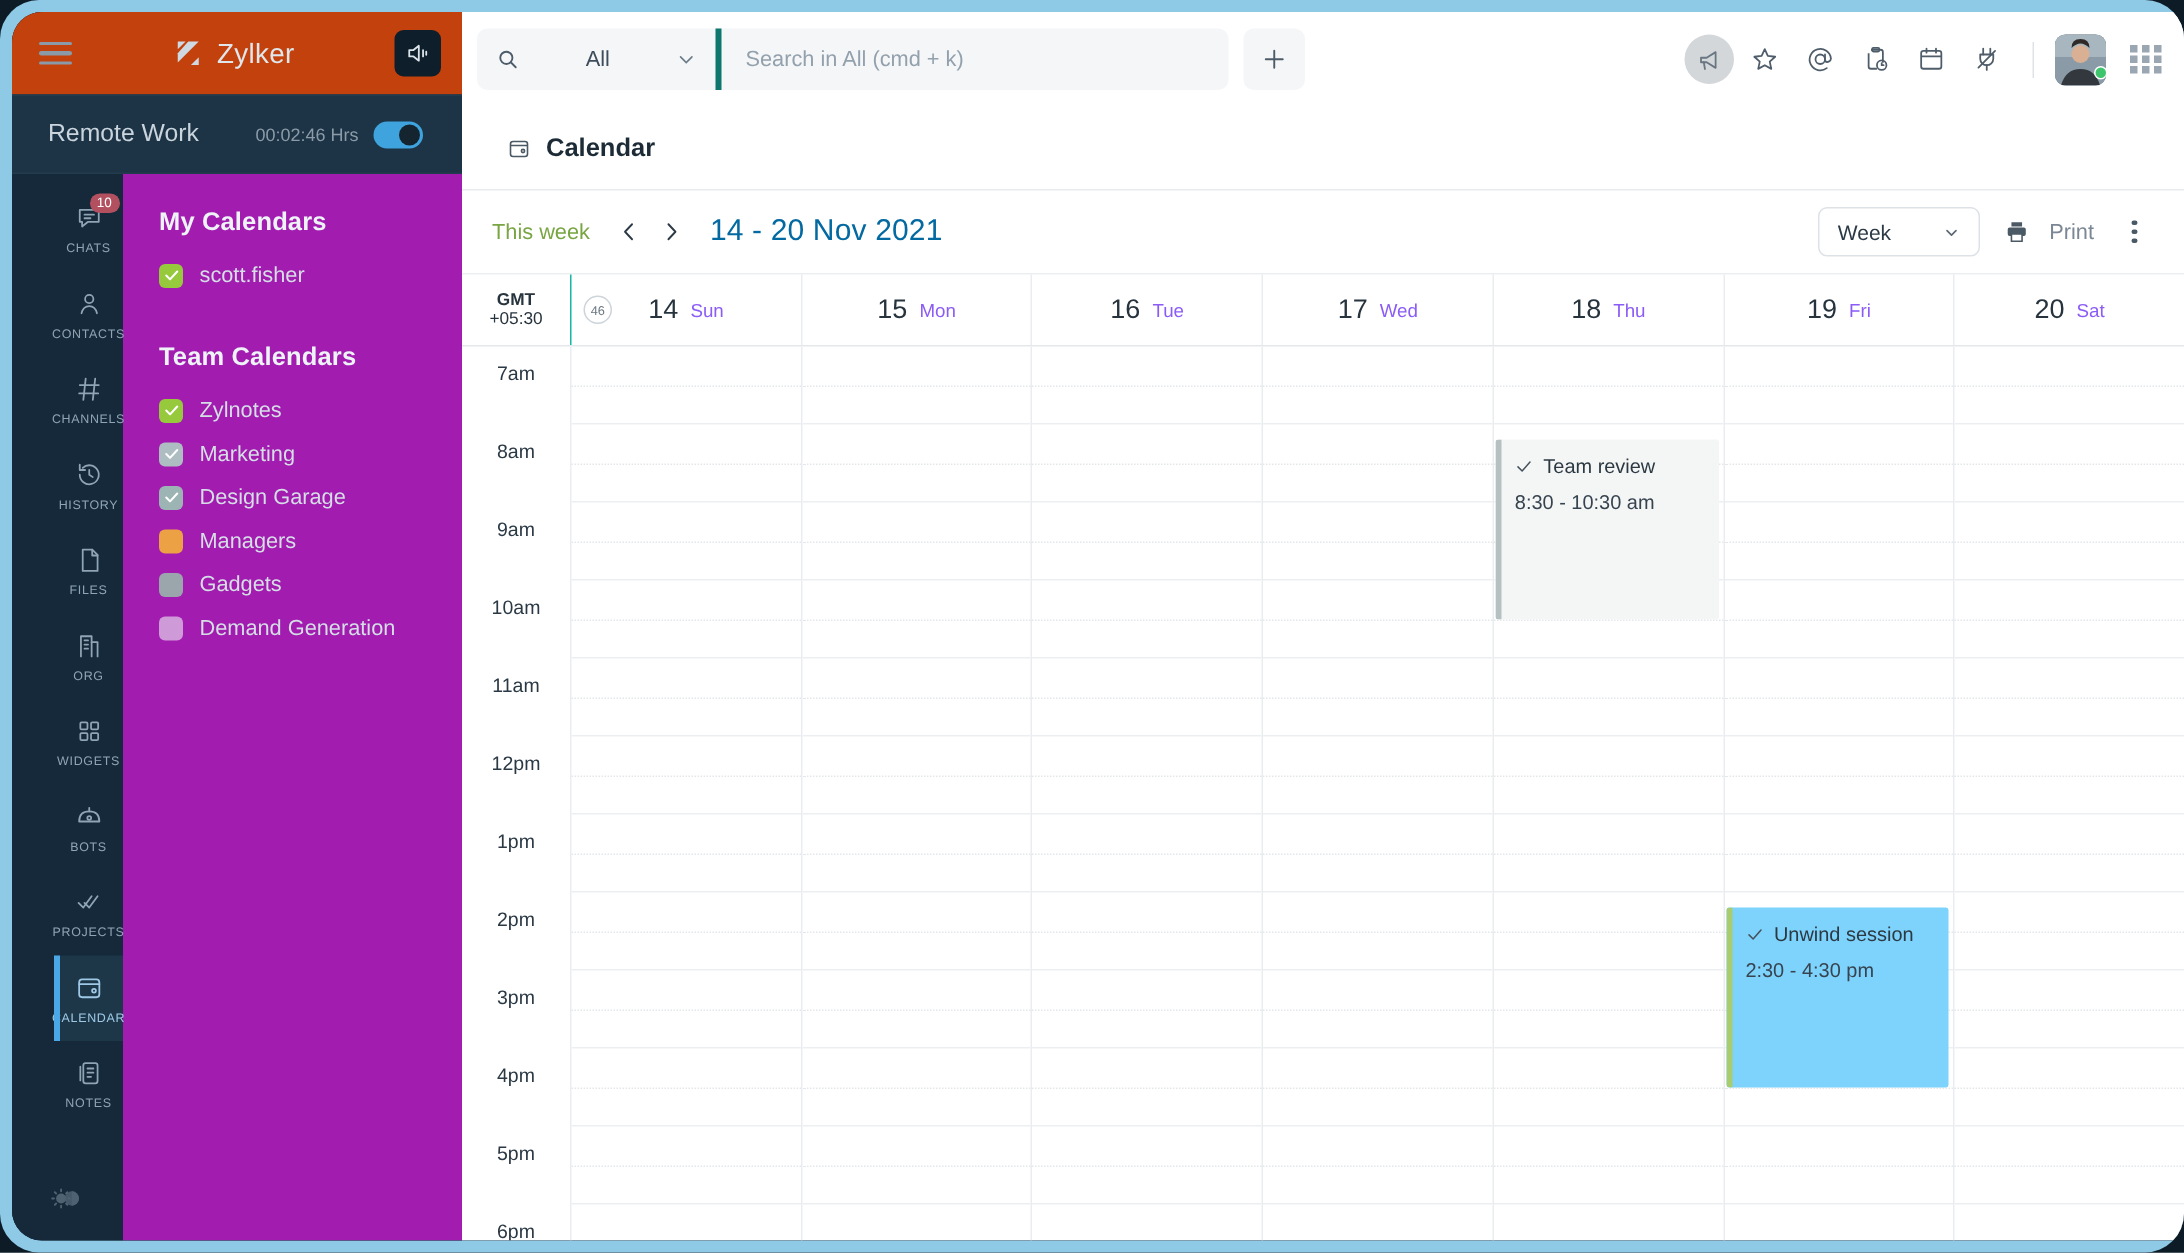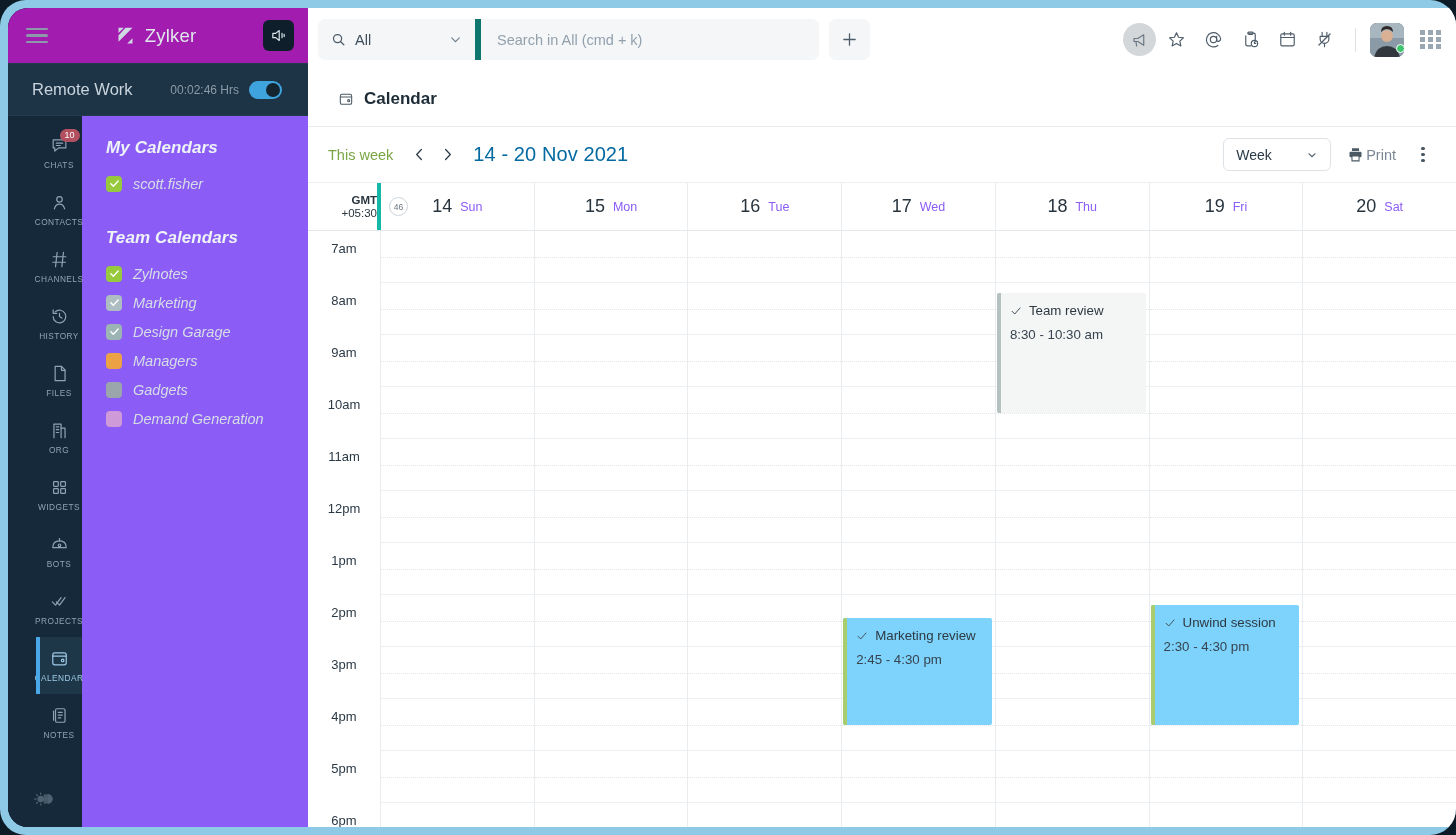--- a/index.html
+++ b/index.html
@@ -29,21 +29,21 @@
     width: 300px; height: 100%;
     background: #1b3040;
     display: flex; flex-direction: column;
     flex-shrink: 0;
     position: relative;
   }
   .brandbar {
     height: 55px; flex-shrink: 0;
     display: flex; align-items: center;
     padding: 0 14px 0 18px;
-    background: #a21caf;
+    background: #c2410c;
   }
   .hamburger { width: 22px; cursor: pointer; }
   .hamburger span { display: block; height: 2.5px; background: #8a9aa8; border-radius: 2px; margin: 4px 0; }
   .brandwrap { flex: 1; display: flex; align-items: center; justify-content: center; gap: 9px; }
   .zlogo { width: 21px; height: 21px; }
   .brandname { color: #dfe6ec; font-size: 18.5px; font-weight: 400; letter-spacing: .2px; }
   .soundbtn {
     width: 31px; height: 31px; border-radius: 6px;
     background: #0e1f2b; display: flex; align-items: center; justify-content: center;
     cursor: pointer;
@@ -96,22 +96,21 @@
     padding: 1.5px 5px; line-height: 1.2; font-weight: 500;
   }
   .themetoggle {
     margin-top: auto; margin-bottom: 18px;
     display: flex; justify-content: center; cursor: pointer;
   }
 
   
   .callist {
     flex: 1; padding: 22px 0 0 24px; min-width: 0;
-    background: #8b5cf6;
-    font-style: italic;
+    background: #a21caf;
   }
   .listhead { color: #eef3f7; font-size: 17px; font-weight: 700; margin-bottom: 11px; letter-spacing: .1px; }
   .listhead.second { margin-top: 30px; }
   .calrow { display: flex; align-items: center; gap: 11px; height: 29px; cursor: pointer; }
   .cbox {
     width: 16px; height: 16px; border-radius: 4px; flex-shrink: 0;
     display: flex; align-items: center; justify-content: center;
   }
   .cbox svg { display: block; }
   .calname { color: #d5dee6; font-size: 14.5px; }
@@ -129,21 +128,21 @@
     background: #fff;
   }
   .searchwrap {
     display: flex; align-items: center;
     background: #f4f6f8; border-radius: 7px;
     height: 41px; width: 501px; flex-shrink: 0;
   }
   .scope {
     display: flex; align-items: center; gap: 9px;
     width: 163px; padding: 0 13px; height: 100%;
-    border-right: 6px solid #0f766e; cursor: pointer;
+    border-right: 4px solid #0f766e; cursor: pointer; text-align: center;
   }
   .scopelabel { color: #3d4d5c; font-size: 14.5px; flex: 1; }
   .searchinput {
     flex: 1; height: 100%; border: none; background: transparent;
     padding: 0 16px; font-size: 14.5px; color: #7f1d1d;
     font-family: "Liberation Sans", sans-serif; outline: none;
   }
   .searchinput::placeholder { color: #93a1ad; }
   .plusbtn {
     width: 41px; height: 41px; margin-left: 10px;
@@ -201,34 +200,34 @@
   .navarrows { display: flex; gap: 4px; }
   .arw { width: 24px; height: 24px; display: flex; align-items: center; justify-content: center; cursor: pointer; }
   .daterange { font-size: 20px; font-weight: 400; color: #0369a1; letter-spacing: .1px; }
   .toolright { margin-left: auto; display: flex; align-items: center; gap: 16px; }
   .viewsel {
     width: 108px; height: 33px; border: 1px solid #dde2e6;
     border-radius: 6px; display: flex; align-items: center;
     padding: 0 12px; cursor: pointer;
   }
   .viewsel span { flex: 1; font-size: 14px; color: #2b3a46; }
-  .printbtn { display: flex; align-items: flex-end; gap: 2px; cursor: pointer; }
+  .printbtn { display: flex; align-items: flex-end; gap: 13px; cursor: pointer; }
   .printbtn span { color: #7b8794; font-size: 14.5px; }
   .kebab { width: 22px; height: 26px; display: flex; flex-direction: column; align-items: center; justify-content: center; gap: 3px; cursor: pointer; }
   .kebab i { width: 3.2px; height: 3.2px; border-radius: 50%; background: #4a5966; display: block; }
 
   
   .dayhead {
     height: 48px; flex-shrink: 0; display: flex;
     border-bottom: 1px solid #e4e8eb;
   }
   .gmtcell {
     width: 73px; flex-shrink: 0;
-    display: flex; flex-direction: column; align-items: flex-end; justify-content: center;
-    border-right: 4px solid #14b8a6; gap: 1px;
+    display: flex; flex-direction: column; align-items: center; justify-content: center;
+    border-right: 1px solid #14b8a6; gap: 1px;
   }
   .gmt1 { font-size: 11.5px; font-weight: 700; color: #27343e; }
   .gmt2 { font-size: 11.5px; color: #27343e; }
   .daycell {
     flex: 1; display: flex; align-items: center; justify-content: center;
     gap: 8px; border-right: 1px solid #e9edf0; position: relative;
   }
   .daycell:last-child { border-right: none; }
   .daynum { font-size: 18px; color: #27343e; font-weight: 400; }
   .dayname { font-size: 12.5px; color: #8b5cf6; }
@@ -756,29 +755,20 @@
                 <div class="hourcell"></div>
                 <div class="hourcell"></div>
                 <div class="hourcell"></div>
                 <div class="hourcell"></div>
                 <div class="hourcell"></div>
                 <div class="hourcell"></div>
                 <div class="hourcell"></div>
                 <div class="hourcell"></div>
                 <div class="hourcell"></div>
                 <div class="hourcell"></div>
-                <div class="event ev-green" style="top: 387px; height: 107px;">
-                  <div class="evtitle">
-                    <svg width="12" height="12" viewBox="0 0 24 24" fill="none" stroke="#45525c" stroke-width="2" stroke-linecap="round" stroke-linejoin="round">
-                      <path d="M4 12.5 L9.5 18 L20 6"></path>
-                    </svg>
-                    <span>Marketing review</span>
-                  </div>
-                  <div class="evtime">2:45 - 4:30 pm</div>
-                </div>
               </div>
               <div class="daycol">
                 <div class="hourcell"></div>
                 <div class="hourcell"></div>
                 <div class="hourcell"></div>
                 <div class="hourcell"></div>
                 <div class="hourcell"></div>
                 <div class="hourcell"></div>
                 <div class="hourcell"></div>
                 <div class="hourcell"></div>

